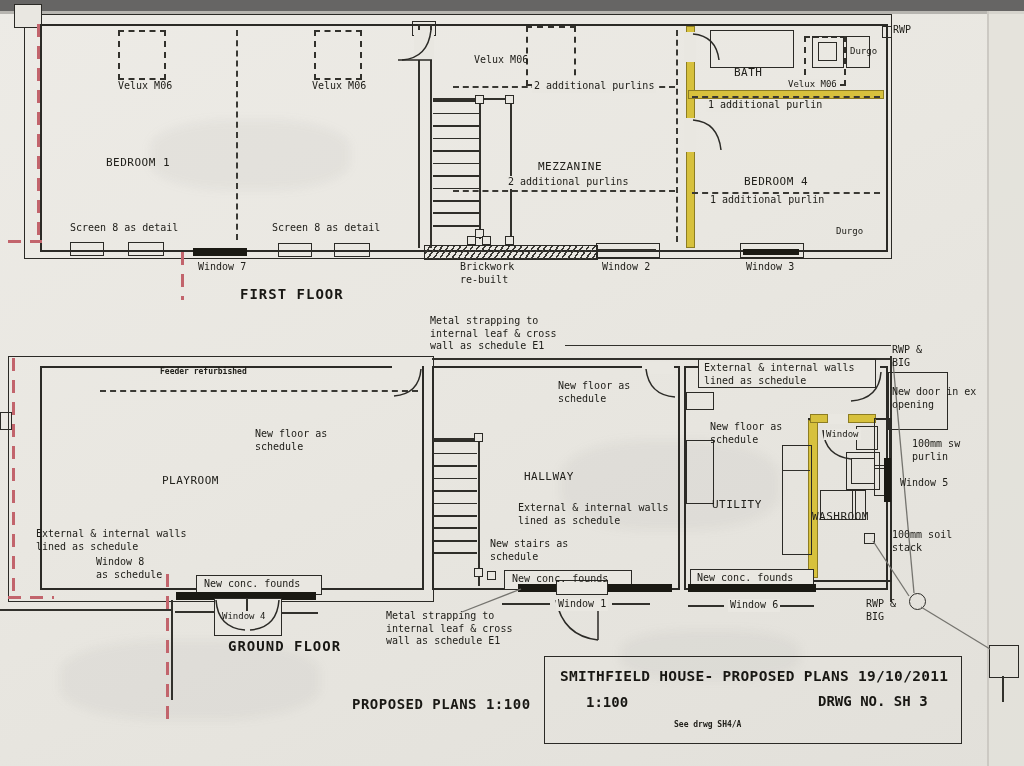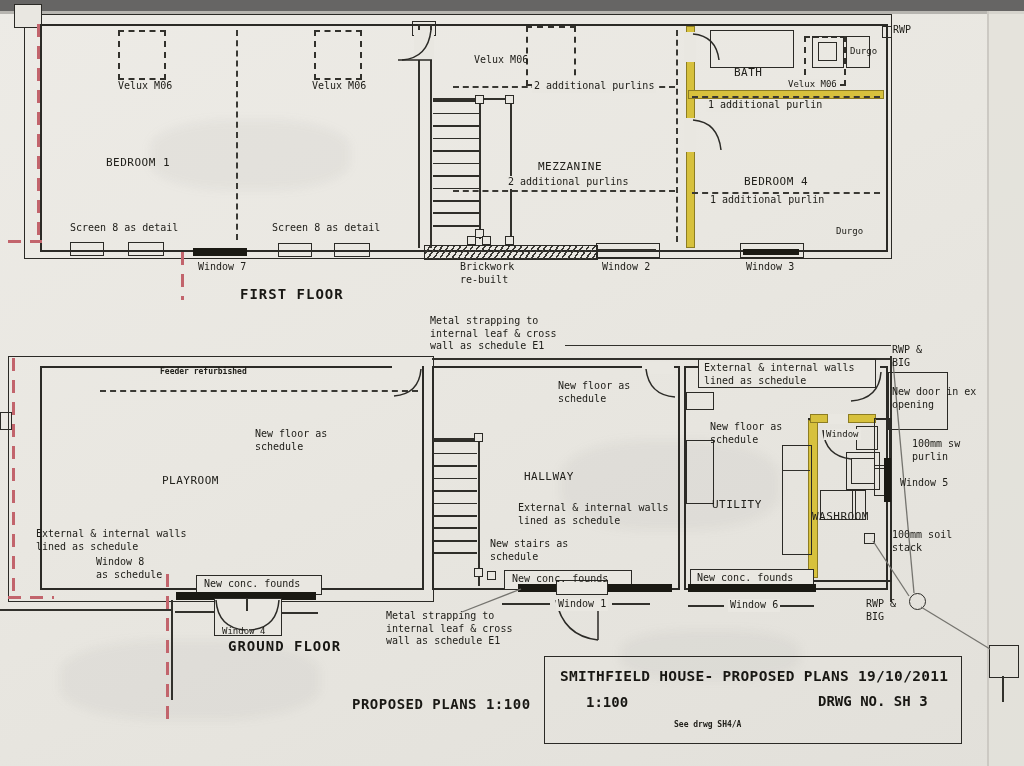--- a/index.html
+++ b/index.html
@@ -237,21 +237,21 @@
 
   <span class="lbl xs" style="left:160px;top:367px">Feeder refurbished</span>
   <span class="lbl" style="left:255px;top:428px">New floor as
 schedule</span>
   <span class="lbl room" style="left:162px;top:474px">PLAYROOM</span>
   <span class="lbl" style="left:36px;top:528px">External &amp; internal walls
 lined as schedule</span>
   <span class="lbl" style="left:96px;top:556px">Window 8
 as schedule</span>
   <span class="lbl" style="left:204px;top:578px">New conc. founds</span>
-  <span class="lbl sm" style="left:222px;top:626px">Window 4</span>
+  <span class="lbl sm" style="left:222px;top:611px">Window 4</span>
   <span class="cap" style="left:228px;top:638px">GROUND FLOOR</span>
   <span class="lbl" style="left:558px;top:380px">New floor as
 schedule</span>
   <span class="lbl room" style="left:524px;top:470px">HALLWAY</span>
   <span class="lbl" style="left:518px;top:502px">External &amp; internal walls
 lined as schedule</span>
   <span class="lbl" style="left:490px;top:538px">New stairs as
 schedule</span>
   <span class="lbl" style="left:512px;top:573px">New conc. founds</span>
   <span class="lbl bg" style="left:556px;top:598px">Window 1</span>

